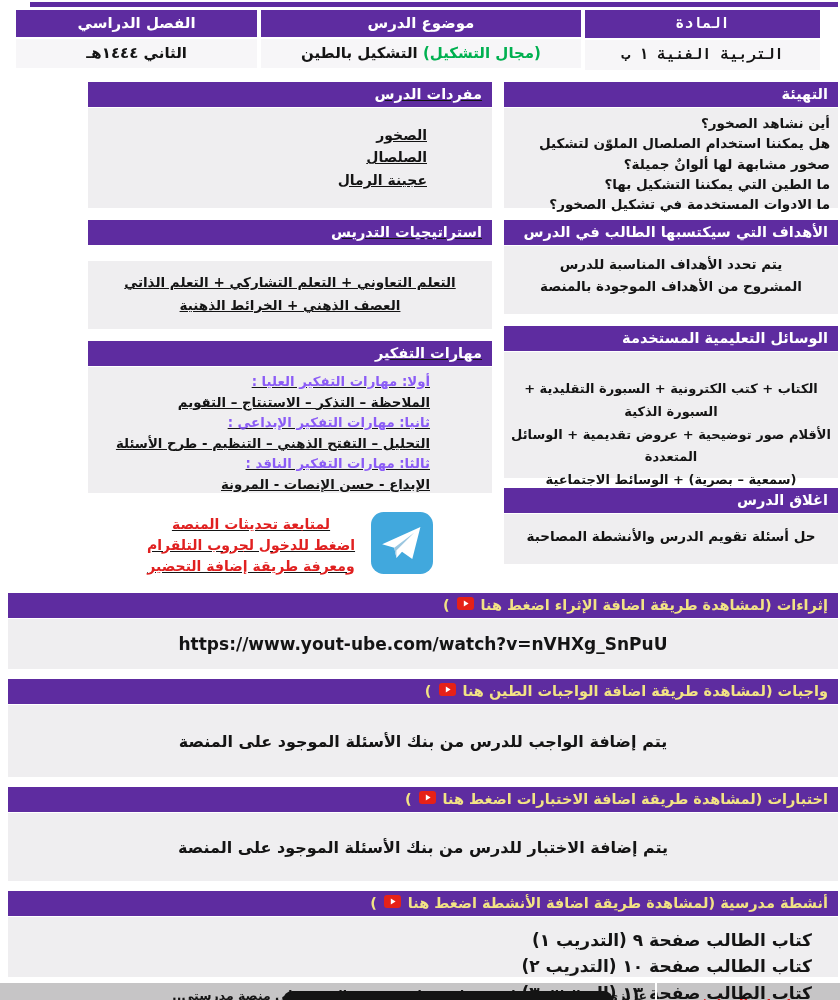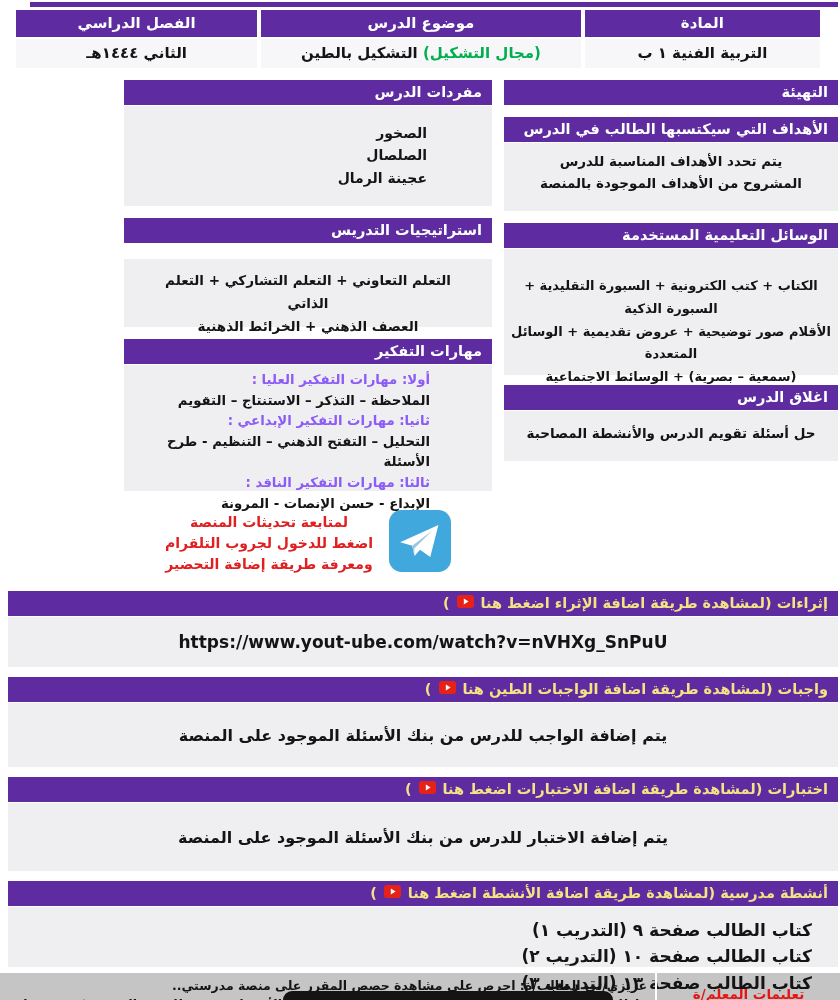--- a/index.html
+++ b/index.html
@@ -6,51 +6,51 @@
   html,body { width:840px; height:1000px; }
   body {
     position:relative; overflow:hidden; background:#ffffff;
     direction:rtl; font-family:"DejaVu Sans", sans-serif; font-weight:700; color:#141414;
   }
   .purple { background:#5e2ca0; }
   .topstrip { height:5px; margin:2px 2px 0 30px; }
 
   
   .top-table { display:flex; gap:4px; margin:3px 20px 0 16px; }
-  .tt-col.c1 { width:240px; } .tt-col.c2 { width:326px; } .tt-col.c3 { width:246px; }
+  .tt-col.c1 { width:240px;font-family:Liberation Mono, monospace; } .tt-col.c2 { width:326px; } .tt-col.c3 { width:246px; }
   .tt-head { color:#fff; text-align:center; font-size:15px; padding:4px 0 5px; }
   .tt-val  { background:#f7f6f8; text-align:center; font-size:15px; padding:5px 0 6px; margin-top:2px; }
   .green-part { color:#00b050; }
 
   
   .sec-head { color:#fff; font-size:14.5px; padding:4px 10px 5px; }
   .sec-body { background:#efeef0; margin-top:1px; font-size:13.5px; }
 
   .cols { display:flex; gap:12px; margin:12px 2px 0 8px; }
-  .col-r { width:334px; } .col-l { width:368px; }
+  .col-r { width:334px; } .col-l { width:404px;text-decoration:underline; }
   .gap12 { margin-top:12px; } .gap10 { margin-top:10px; }
 
   .b-tahyia   { height:100px; padding:5px 8px; line-height:1.5; }
   .b-mufradat { height:100px; padding:16px 65px 0 0; line-height:1.6; font-size:14px; }
   .b-ahdaf    { height:68px;  padding:8px 26px 0; text-align:center; line-height:1.6; }
   .b-istrat   { height:68px;  padding:10px 20px 0; text-align:center; line-height:1.7;margin-top:16px; }
   .b-wasail   { height:126px; padding:26px 6px 0; text-align:center; line-height:1.75; font-size:13px; }
   .b-maharat  { height:126px; padding:5px 62px 0 4px; line-height:1.55; font-size:13.3px; }
   .b-ighlaq   { height:50px;  padding:14px 0 0; text-align:center; }
   .red-line { color:#8b5cf6; }
 
   .tg-block { height:80px; display:flex; align-items:center; justify-content:center; gap:16px; padding-top:4px; }
   .tg-text { color:#e02020; text-align:center; font-size:14px; line-height:1.5; }
 
   
   .fw { margin:10px 2px 0 8px; }
   .fw-head { color:#f2e385; font-size:14.5px; padding:4px 10px 5px; display:flex; align-items:center; gap:7px; }
   .fw-head .t { color:#f2e385; }
   .b-link { height:50px; display:flex; align-items:center; justify-content:center; direction:ltr; font-size:17px; }
-  .b-center { height:64px; display:flex; align-items:center; justify-content:center; font-size:16px; }
+  .b-center { height:72px; display:flex; align-items:center; justify-content:center; font-size:16px; }
   .b-center.short { height:68px; }
   .b-anshita { height:60px; padding:10px 26px 0 0; line-height:1.55; font-size:17px; }
 
   
   .footer { margin:6px 0 0; height:42px; background:#c6c5c6; display:flex; }
   .f-label { width:185px; display:flex; align-items:center; justify-content:center;
              color:#e81414; font-size:13.5px; border-left:2px solid #ffffff; }
   .f-text  { flex:1; padding:4px 8px 0 4px; text-align:right; font-size:12.5px; line-height:1.5; }
   .pill { position:absolute; bottom:0; left:283px; width:330px; height:9px;
           background:#141414; border-radius:10px 10px 0 0; }
@@ -76,20 +76,26 @@
   <div class="tt-col c3">
     <div class="tt-head purple">الفصل الدراسي</div>
     <div class="tt-val">الثاني ١٤٤٤هـ</div>
   </div>
 </div>
 
 <div class="cols">
   <div class="col-r">
     <div>
       <div class="sec-head purple">التهيئة</div>
+      <div class="sec-body b-tahyia">
+        <div>أين نشاهد الصخور؟</div>
+        <div>هل يمكننا استخدام الصلصال الملوّن لتشكيل صخور مشابهة لها ألوانٌ جميلة؟</div>
+        <div>ما الطين التي يمكننا التشكيل بها؟</div>
+        <div>ما الادوات المستخدمة في تشكيل الصخور؟</div>
+      </div>
     </div>
     <div class="gap12">
       <div class="sec-head purple">الأهداف التي سيكتسبها الطالب في الدرس</div>
       <div class="sec-body b-ahdaf">يتم تحدد الأهداف المناسبة للدرس المشروح من الأهداف الموجودة بالمنصة</div>
     </div>
     <div class="gap12">
       <div class="sec-head purple">الوسائل التعليمية المستخدمة</div>
       <div class="sec-body b-wasail">
         <div>الكتاب + كتب الكترونية + السبورة التقليدية + السبورة الذكية</div>
         <div>الأقلام    صور توضيحية + عروض تقديمية + الوسائل المتعددة</div>

